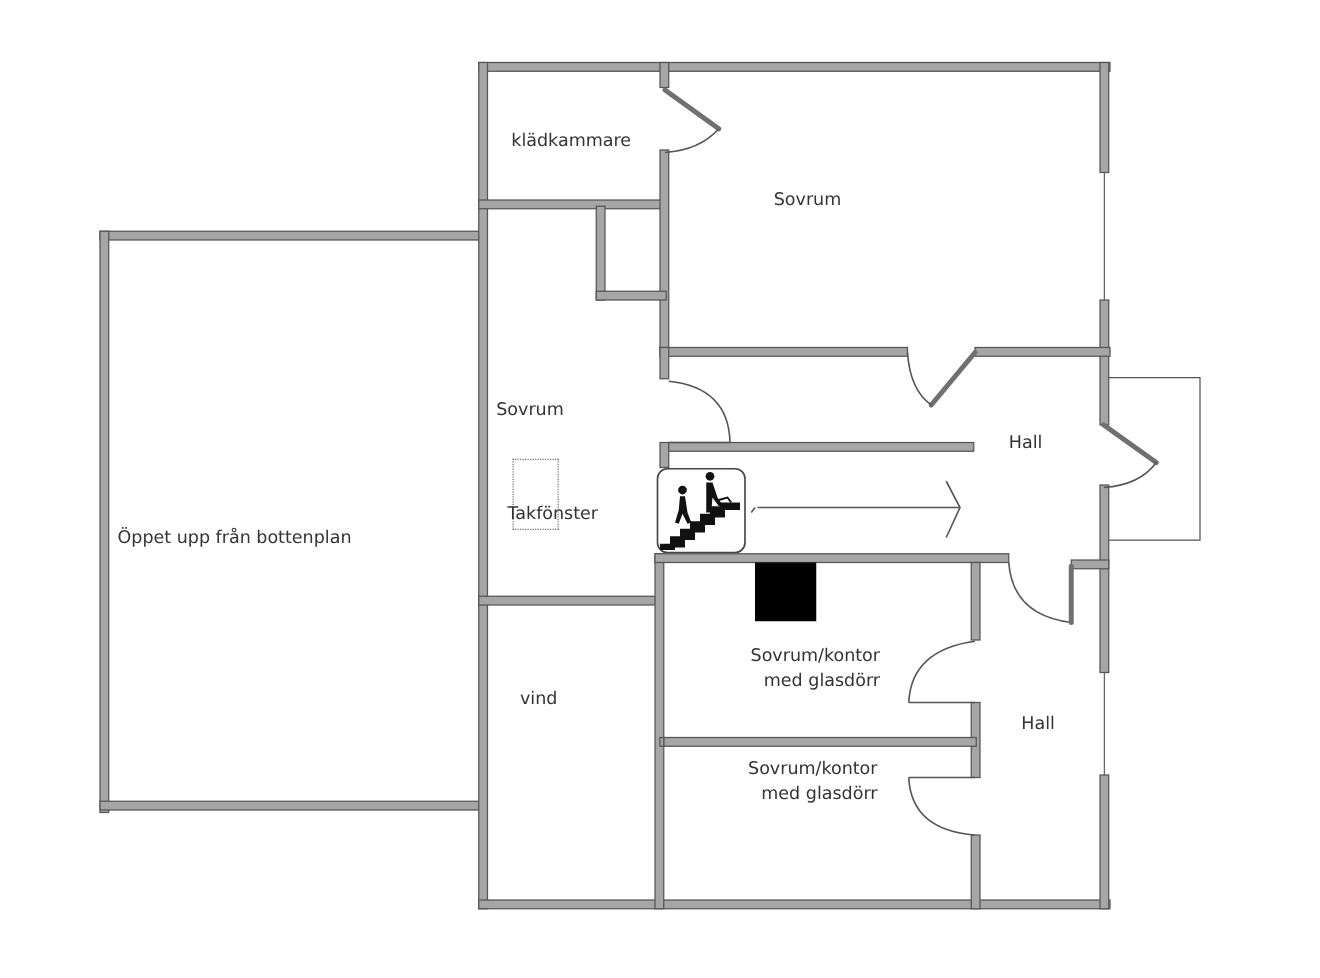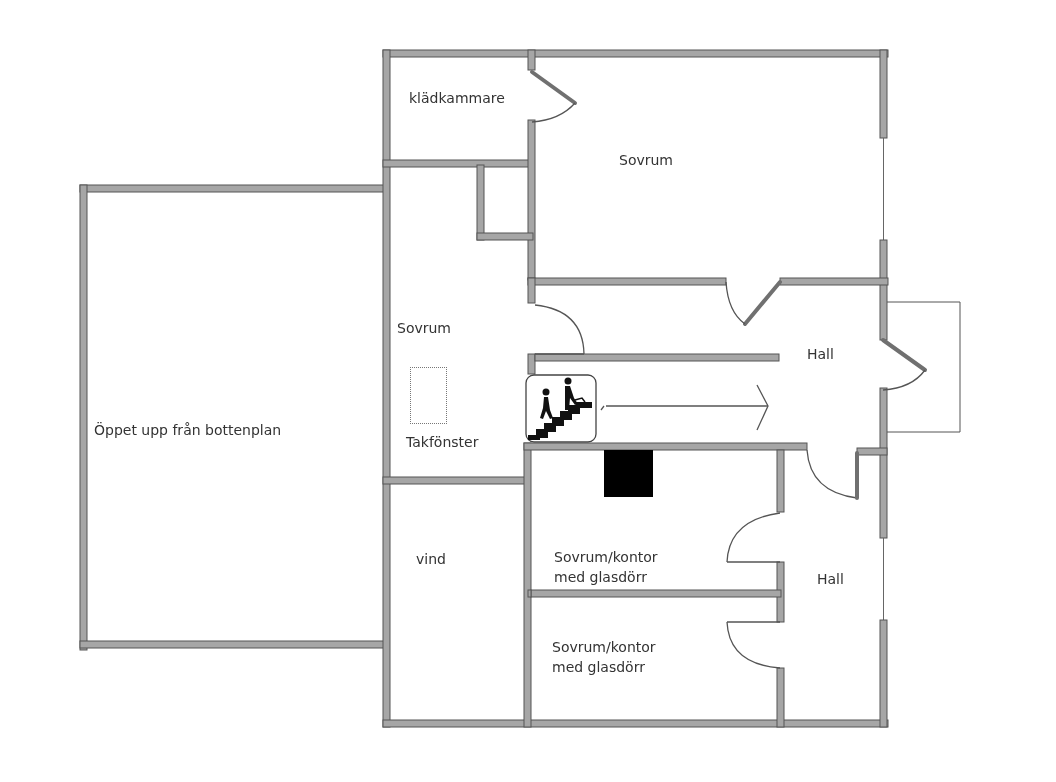--- a/index.html
+++ b/index.html
@@ -1,19 +1,19 @@
 <!DOCTYPE html>
 <html><head>
 <meta charset="utf-8">
 <style>
   html, body { margin: 0; padding: 0; background: #ffffff; }
   body { width: 1056px; height: 782px; position: relative; overflow: hidden; font-family: "DejaVu Sans", sans-serif; }
   #plan { position: absolute; left: 0; top: 0; }
   .lbl { position: absolute; font-size: 14px; color: #333333; line-height: 20px; font-family: "DejaVu Sans", sans-serif; white-space: nowrap; }
-  .center { text-align: left; margin-top: 32px; }
+  .center { text-align: right; }
 </style>
 </head>
 <body>
 
 <svg id="plan" width="1056" height="782" viewBox="0 0 1056 782" xmlns="http://www.w3.org/2000/svg">
   <defs>
     <style>
       .w { fill: #a6a6a6; stroke: #555555; stroke-width: 1; }
       .door { fill: none; stroke: #555555; stroke-width: 1.3; }
       .leaf { stroke: #707070; stroke-width: 4; stroke-linecap: round; }
@@ -132,26 +132,26 @@
 
   <g>
     <polyline class="thin" points="887,302 960,302 960,432 887,432" style="stroke-width:1"></polyline>
   </g>
   <g>
     <line class="leaf" x1="883" y1="340" x2="925" y2="370"></line>
     <path class="door" d="M 925 370 Q 912 388 883 390"></path>
   </g>
 </svg>
 
-<div class="lbl" style="left:409px; top:88px;">klädkammare</div>
+<div class="lbl" style="left:409px; top:103px;">klädkammare</div>
 <div class="lbl" style="left:619px; top:150px;">Sovrum</div>
 <div class="lbl" style="left:397px; top:318px;">Sovrum</div>
 
 <div style="position:absolute; left:410px; top:367px; width:35px; height:55px; border:1px dotted #777;"></div>
-<div class="lbl" style="left:406px; top:432px;">Takfönster</div>
+<div class="lbl" style="left:406px; top:401px;">Takfönster</div>
 
 <div class="lbl" style="left:807px; top:344px;">Hall</div>
 <div class="lbl" style="left:817px; top:569px;">Hall</div>
 
 <div class="lbl" style="left:94px; top:420px;">Öppet upp från bottenplan</div>
 <div class="lbl" style="left:416px; top:549px;">vind</div>
 
 <div class="lbl center" style="left:554px; top:515px; width:150px;">
   <div>Sovrum/kontor</div>
   <div>med glasdörr</div>

